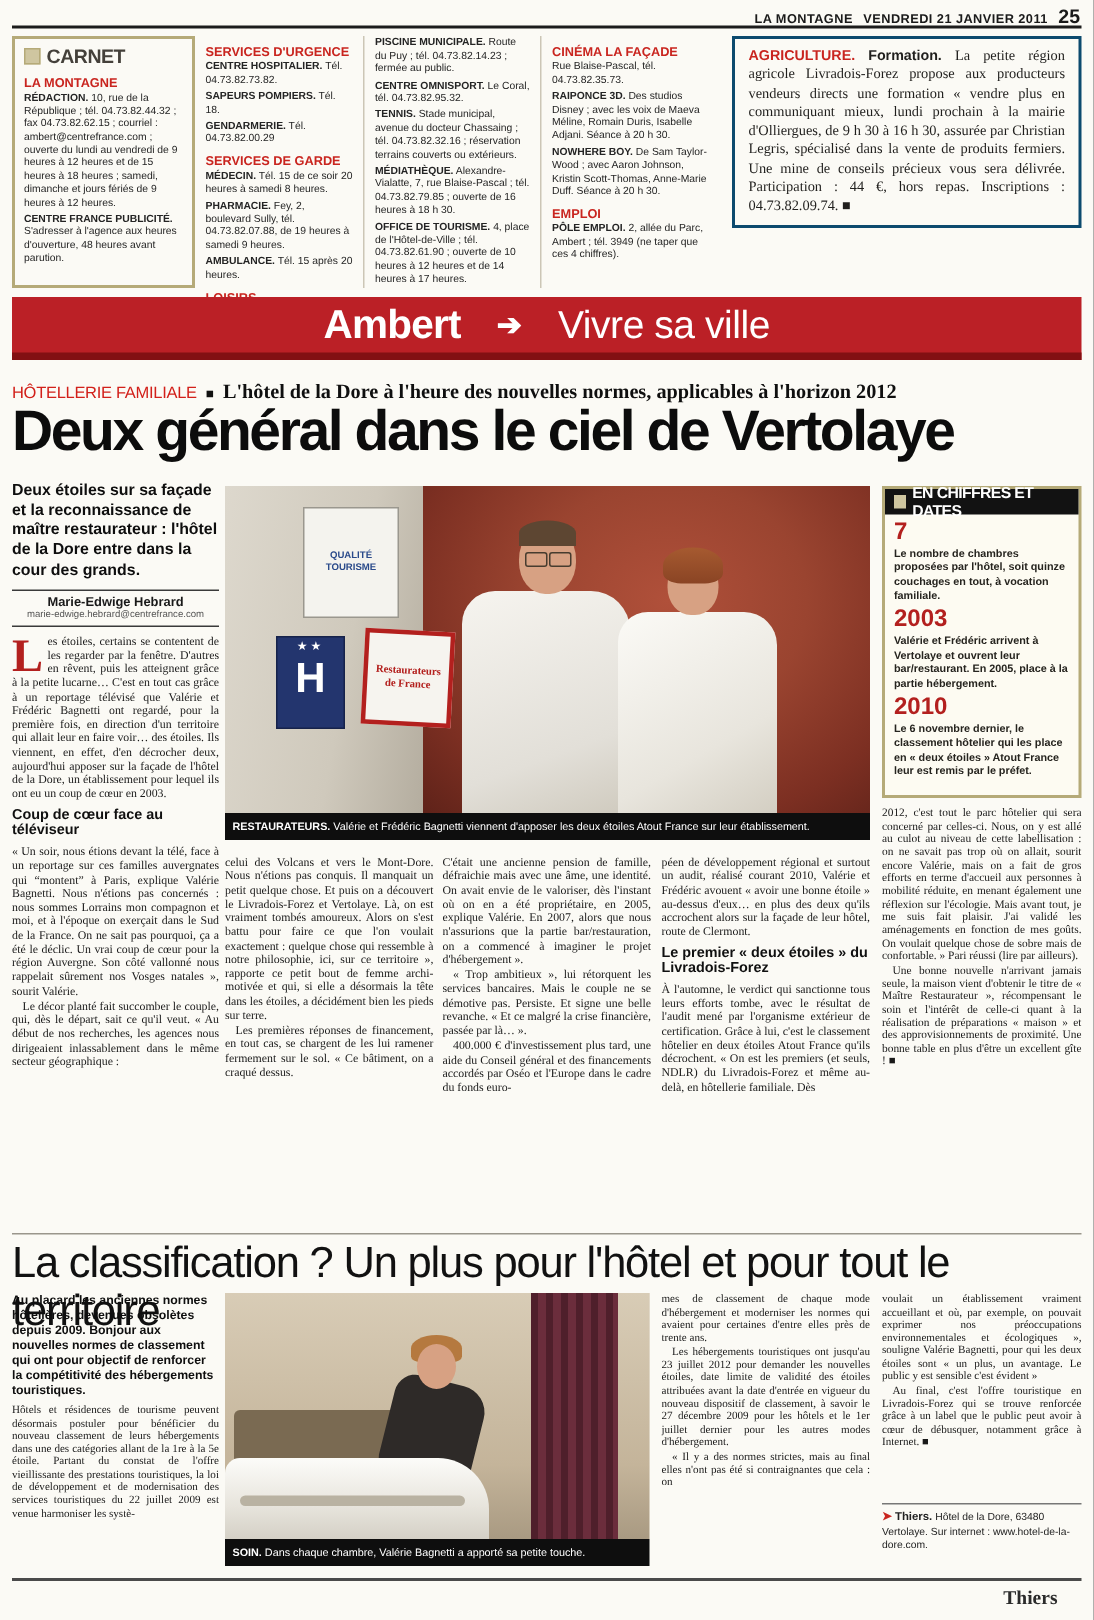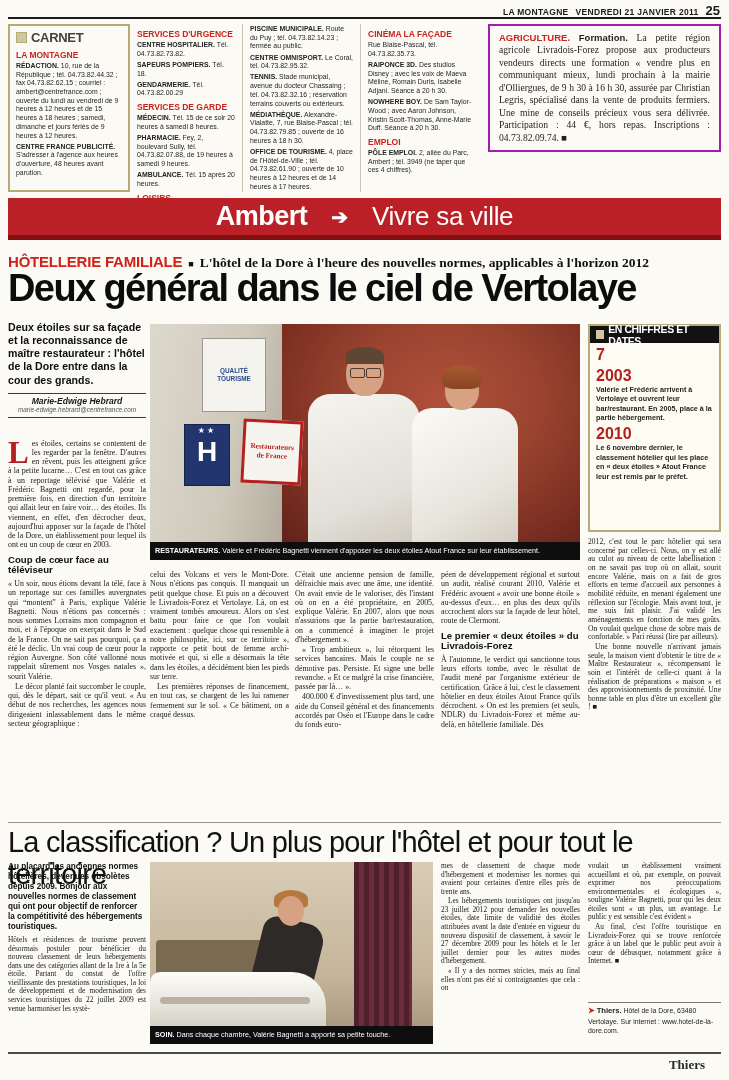--- a/index.html
+++ b/index.html
@@ -20,51 +20,51 @@
   .carnet-title{display:flex;align-items:center;gap:4px;margin:0 0 5px;}
   .sq-tan{width:9px;height:9px;background:#cfc6a0;border:1px solid #b5aa78;}
   .carnet-title span{font-weight:bold;font-size:13px;color:#44403a;letter-spacing:-.3px;}
   .carnet-h{font-weight:bold;font-size:8.5px;color:#c9251f;margin:4px 0 2px;}
   .entry{font-size:6.9px;line-height:1.26;color:#242424;margin:0 0 2.5px;text-align:left;}
   .entry b{font-weight:bold;}
   .carnet-col{box-sizing:border-box;padding:1px 7px 0;}
   #carnet-colB{width:112px;}
   #carnet-colC{width:118px;border-left:1px solid #ccc6b6;}
   #carnet-colD{width:122px;border-left:1px solid #ccc6b6;}
-  .agri-box{flex:1;align-self:flex-start;box-sizing:border-box;border:2px solid #a21caf;margin-left:6px;
+  .agri-box{flex:1;align-self:flex-start;box-sizing:border-box;border:2px solid #0c4a6e;margin-left:6px;
             padding:6px 9px;font-family:"Liberation Serif",serif;font-size:9.6px;line-height:1.3;
             text-align:justify;color:#201f1d;}
   .agri-kicker{color:#c9251f;font-weight:bold;font-family:"Liberation Sans",sans-serif;font-size:9.5px;}
   .agri-lead{font-weight:bold;font-family:"Liberation Sans",sans-serif;font-size:9.5px;}
 
   
   #banner{top:198px;left:8px;right:8px;height:37px;background:#bb2026;border-bottom:5px solid #821013;
           display:flex;align-items:center;justify-content:center;gap:24px;color:#fff;}
   .banner-city{font-weight:bold;font-size:27px;letter-spacing:-.5px;}
   .banner-arrow{font-size:20px;font-weight:bold;}
   .banner-tag{font-size:26px;letter-spacing:-.3px;}
 
   
   #kicker{top:253px;left:8px;right:8px;display:flex;align-items:baseline;gap:6px;white-space:nowrap;overflow:hidden;}
-  .kicker-label{font-weight:bold;font-size:15px;color:#d2201a;letter-spacing:-.2px;}
+  .kicker-label{font-weight:normal;font-size:11px;color:#d2201a;letter-spacing:-.2px;}
   .kicker-sq{font-size:9px;color:#111;}
   .kicker-text{font-family:"Liberation Serif",serif;font-weight:bold;font-size:13.5px;color:#0f0f0f;}
   #headline1{top:269px;left:8px;right:8px;font-weight:bold;font-size:38px;line-height:1.05;
              letter-spacing:-1.6px;color:#0c0c0c;}
 
   
   .acol{position:absolute;font-family:"Liberation Serif",serif;font-size:7.9px;line-height:1.17;
         text-align:justify;color:#191919;overflow:hidden;}
   .acol p{margin:0 0 1px;text-indent:7px;}
   .acol p.cont,.acol p.first{text-indent:0;}
   #m-col1{top:320px;left:8px;width:138px;height:500px;}
   .lead-intro{font-family:"Liberation Sans",sans-serif;font-weight:bold;font-size:10.6px;line-height:1.24;
               text-align:left;color:#0e0e0e;margin:1px 0 6px;}
   .byline{border-top:1px solid #3a3a3a;border-bottom:1px solid #3a3a3a;text-align:center;
-          padding:2.5px 0 3px;margin-bottom:21px;font-style:italic;}
+          padding:2.5px 0 3px;margin-bottom:5px;}
   .byline-name{font-family:"Liberation Sans",sans-serif;font-weight:bold;font-size:8.6px;display:block;}
   .byline-mail{font-family:"Liberation Sans",sans-serif;font-size:6.4px;color:#555;display:block;}
   .dropcap{float:left;font-family:"Liberation Serif",serif;font-weight:bold;font-size:31px;line-height:25px;
            color:#b3201e;margin:1px 3px 0 0;}
   .subhead{font-family:"Liberation Sans",sans-serif;font-weight:bold;font-size:9.6px;line-height:1.12;
            text-align:left;margin:5px 0 3px;color:#101010;}
   #m-col2{top:570px;left:150px;width:139px;height:250px;}
   #m-col3{top:570px;left:295px;width:139px;height:250px;}
   #m-col4{top:570px;left:441px;width:139px;height:250px;}
   #m-col5{top:538px;left:588px;width:133px;height:282px;font-size:7.6px;line-height:1.14;}
@@ -265,20 +265,21 @@
     </div>
   </div>
 
   <div class="abs" id="stats">
     <div class="stats-title">
       <span class="sq-tan"></span>
       <span>EN CHIFFRES ET DATES</span>
     </div>
     <div class="stat">
       <div class="stat-num">7</div>
+      <div class="stat-text">Le nombre de chambres proposées par l'hôtel, soit quinze couchages en tout, à vocation familiale.</div>
     </div>
     <div class="stat">
       <div class="stat-num">2003</div>
       <div class="stat-text">Valérie et Frédéric arrivent à Vertolaye et ouvrent leur bar/restaurant. En 2005, place à la partie hébergement.</div>
     </div>
     <div class="stat">
       <div class="stat-num">2010</div>
       <div class="stat-text">Le 6 novembre dernier, le classement hôtelier qui les place en « deux étoiles » Atout France leur est remis par le préfet.</div>
     </div>
   </div>

